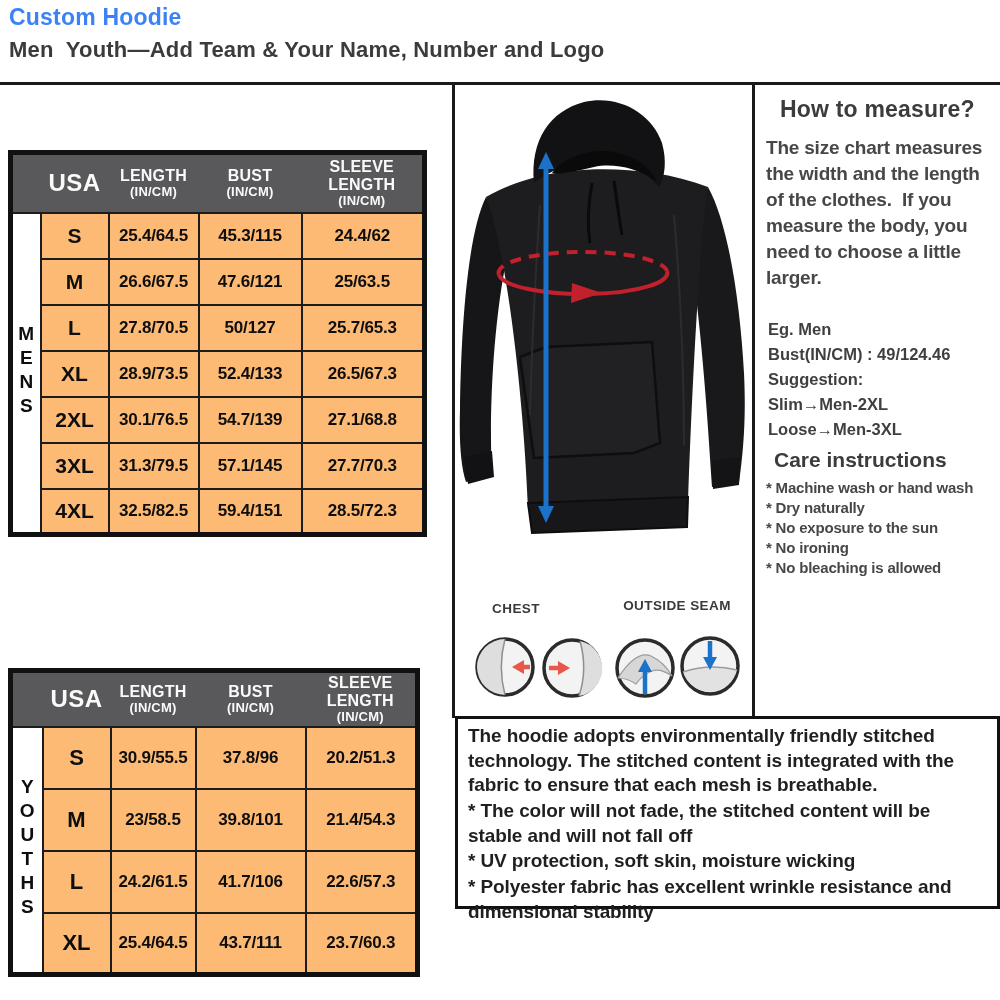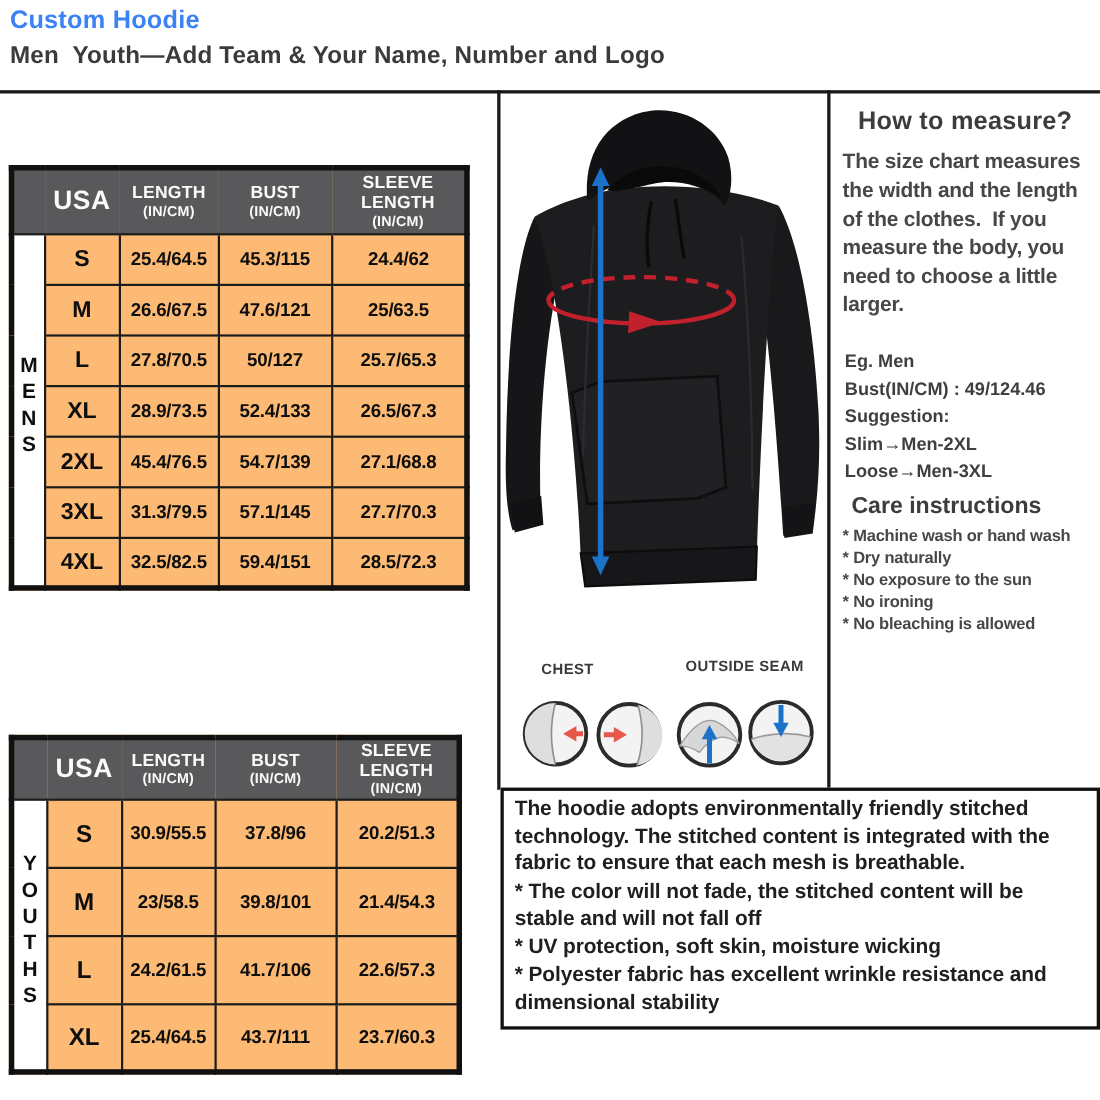--- a/index.html
+++ b/index.html
@@ -52,21 +52,21 @@
   
   .measure-panel { position:absolute; left:766px; top:96px; width:230px; height:620px; }
   .mp-heading { font-size:23px; font-weight:700; color:#3c3c3c; padding-left:14px; letter-spacing:.2px; }
   .mp-intro { margin-top:12px; font-size:19px; font-weight:700; line-height:1.37; color:#474747; white-space:pre-wrap; letter-spacing:-.2px; }
   .mp-example { position:absolute; left:2px; top:221px; font-size:16.5px; font-weight:700; line-height:1.52; color:#3f3f3f; }
   .mp-care { position:absolute; left:0; top:352px; }
   .mp-care-heading { font-size:21px; font-weight:700; color:#3c3c3c; padding-left:8px; margin-bottom:6px; }
   .mp-care-line { font-size:15px; font-weight:700; line-height:1.33; color:#474747; letter-spacing:-.2px; }
 
   
-  .features-box { position:absolute; left:455px; top:716px; width:545px; height:220px;
+  .features-box { position:absolute; left:455px; top:716px; width:545px; height:193px;
                   border:3px solid #111; padding:5px 8px 0 10px; background:#fff; }
   .feat-line { font-size:19px; font-weight:700; color:#1f1f1f; line-height:1.3; margin-bottom:1px; letter-spacing:-.1px; }
 </style>
 </head>
 <body>
 
 <div class="page">
 
   <div class="title">Custom Hoodie</div>
   <div class="subtitle">Men  Youth—Add Team &amp; Your Name, Number and Logo</div>
@@ -122,21 +122,21 @@
         <td class="val-cell">25.7/65.3</td>
       </tr>
       <tr>
         <td class="size-cell">XL</td>
         <td class="val-cell">28.9/73.5</td>
         <td class="val-cell">52.4/133</td>
         <td class="val-cell">26.5/67.3</td>
       </tr>
       <tr>
         <td class="size-cell">2XL</td>
-        <td class="val-cell">45.4/76.5</td>
+        <td class="val-cell">30.1/76.5</td>
         <td class="val-cell">54.7/139</td>
         <td class="val-cell">27.1/68.8</td>
       </tr>
       <tr>
         <td class="size-cell">3XL</td>
         <td class="val-cell">31.3/79.5</td>
         <td class="val-cell">57.1/145</td>
         <td class="val-cell">27.7/70.3</td>
       </tr>
       <tr>

